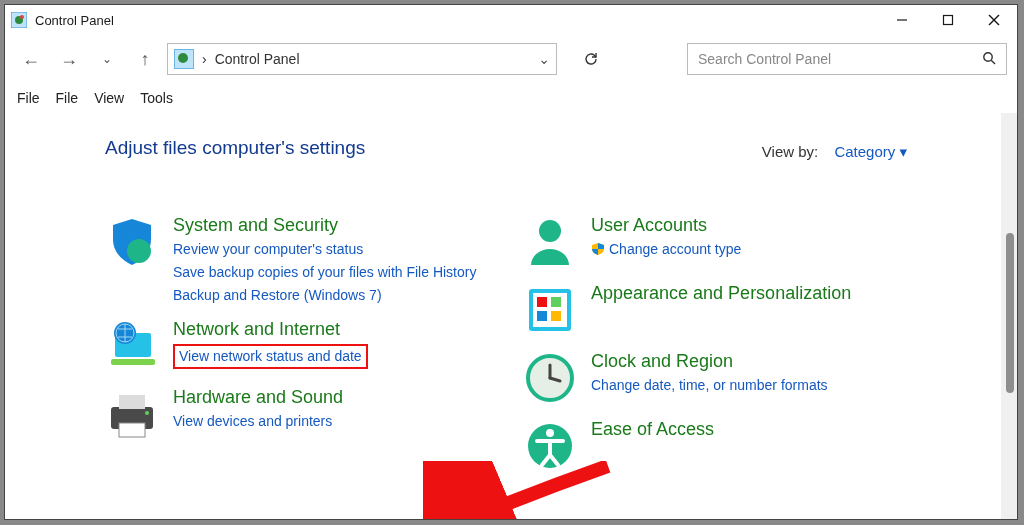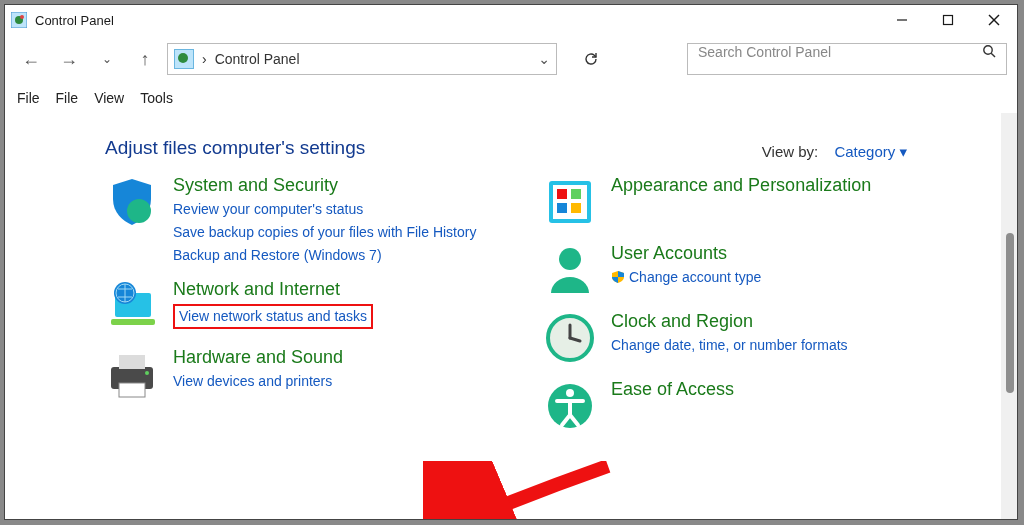--- a/index.html
+++ b/index.html
@@ -12,30 +12,30 @@
   .winbtns { margin-left: auto; display: flex; }
   .winbtn { width: 46px; height: 30px; display: flex; align-items: center; justify-content: center; font-size: 15px; color: #1a1a1a; }
   
   .toolbar { height: 48px; display: flex; align-items: center; padding: 0 10px; gap: 6px; }
   .navbtn { width: 32px; height: 32px; display: flex; align-items: center; justify-content: center; color: #555; font-size: 18px; }
   .address { flex: 1; height: 32px; border: 1px solid #bbb; display: flex; align-items: center; padding: 0 6px; font-size: 14px; color: #333; gap: 8px; max-width: 390px; }
   .addr-mini-icon { width: 20px; height: 20px; background: #bde4fa; border: 1px solid #6ab6e0; display: inline-block; position: relative; }
   .addr-mini-icon::after { content:""; position:absolute; left:3px; top:3px; width:10px; height:10px; border-radius:50%; background:#2e8b3e; }
   .address .chev { margin-left: auto; color: #555; }
   .refresh { width: 36px; height: 32px; display:flex;align-items:center;justify-content:center;color:#444;font-size:16px; margin-left:10px;}
-  .search { width: 320px; height: 32px; border: 1px solid #bbb; display:flex; align-items:flex-start; padding:0 10px; color:#888; font-size:14px; margin-left:auto;}
+  .search { width: 320px; height: 32px; border: 1px solid #bbb; display:flex; align-items:center; padding:0 10px; color:#888; font-size:14px; margin-left:auto;}
   .search-icon { margin-left:auto; color:#555; font-size:14px;}
   
   .menubar { height: 30px; display: flex; align-items: center; gap: 16px; padding: 0 12px; font-size: 14px; color: #222; border-bottom: 1px solid rgba(0,0,0,0.0); }
   
   .content { position: relative; padding: 24px 20px 0 100px; height: calc(100% - 108px); overflow:hidden;}
   .headline { color: #123a8f; font-size: 19px; }
   .viewby { position:absolute; top:30px; right:110px; font-size:15px; color:#333;}
   .viewby .cat { color:#1559c0; margin-left:12px;}
-  .cols { display:flex; gap:38px; margin-top:16px;}
+  .cols { display:flex; gap:18px; margin-top:56px;}
   .col { width: 400px; display:flex; flex-direction:column; gap:14px;}
   .cat-block { display:flex; gap:14px; align-items:flex-start;}
   .cat-icon { width:54px; height:54px; flex-shrink:0;}
   .cat-text { display:flex; flex-direction:column; gap:4px;}
   .cat-title { color:#1a7a1a; font-size:18px; }
   .cat-link { color:#1559c0; font-size:14px; line-height:1.35; cursor:pointer;}
   .highlight-box { border:2px solid #e11; padding:1px 4px; display:inline-block; }
   
   .arrow-svg { position:absolute; left:418px; top:348px; pointer-events:none; }
   
@@ -137,75 +137,75 @@
         <div class="cat-block">
           <svg class="cat-icon" viewBox="0 0 54 54">
             <rect x="10" y="14" width="36" height="24" rx="2" fill="#26c1e6"></rect>
             <rect x="6" y="40" width="44" height="6" rx="2" fill="#7cd24a"></rect>
             <circle cx="20" cy="14" r="11" fill="#1686d8"></circle>
             <path d="M11 14 a9 9 0 0 1 18 0 a9 9 0 0 1 -18 0 M13 10 h14 M13 18 h14 M20 5 v18" stroke="#9fd9f5" stroke-width="1" fill="none"></path>
           </svg>
           <div class="cat-text">
             <div class="cat-title">Network and Internet</div>
             <span class="highlight-box">
-              <span class="cat-link">View network status and tasks</span>
+              <span class="cat-link">View network status and date</span>
             </span>
           </div>
         </div>
 
         <div class="cat-block">
           <svg class="cat-icon" viewBox="0 0 54 54">
             <rect x="6" y="20" width="42" height="22" rx="3" fill="#4a4a4a"></rect>
             <rect x="14" y="8" width="26" height="14" fill="#dcdcdc"></rect>
             <rect x="14" y="36" width="26" height="14" fill="#fff" stroke="#888"></rect>
             <circle cx="42" cy="26" r="2" fill="#5fd05f"></circle>
           </svg>
           <div class="cat-text">
             <div class="cat-title">Hardware and Sound</div>
             <div class="cat-link">View devices and printers</div>
           </div>
         </div>
 
       </div>
 
       <div class="col">
-
-        <div class="cat-block">
-          <svg class="cat-icon" viewBox="0 0 54 54">
-            <rect x="6" y="6" width="42" height="42" rx="3" fill="#26c1e6"></rect>
-            <rect x="10" y="10" width="34" height="34" fill="#fff"></rect>
-            <rect x="14" y="14" width="10" height="10" fill="#e11"></rect>
-            <rect x="28" y="14" width="10" height="10" fill="#5fd05f"></rect>
-            <rect x="14" y="28" width="10" height="10" fill="#1686d8"></rect>
-            <rect x="28" y="28" width="10" height="10" fill="#ffb900"></rect>
-          </svg>
-          <div class="cat-text">
-            <div class="cat-title">Appearance and Personalization</div>
-          </div>
-        </div>
 
         <div class="cat-block">
           <svg class="cat-icon" viewBox="0 0 54 54">
             <circle cx="27" cy="16" r="11" fill="#1eb688"></circle>
             <path d="M8 50 a19 16 0 0 1 38 0 Z" fill="#1eb688"></path>
           </svg>
           <div class="cat-text">
             <div class="cat-title">User Accounts</div>
             <div class="cat-link">
               <svg class="shield-badge" width="14" height="14" viewBox="0 0 14 14">
                 <path d="M7 1 L13 3 V7 C13 10 10 12 7 13 C4 12 1 10 1 7 V3 Z" fill="#ffb900"></path>
                 <path d="M7 1 L13 3 V7 L7 7 Z" fill="#1686d8"></path>
                 <path d="M7 7 L7 13 C4 12 1 10 1 7 Z" fill="#1686d8"></path>
               </svg><span>Change account type</span>
             </div>
           </div>
         </div>
 
         <div class="cat-block">
           <svg class="cat-icon" viewBox="0 0 54 54">
+            <rect x="6" y="6" width="42" height="42" rx="3" fill="#26c1e6"></rect>
+            <rect x="10" y="10" width="34" height="34" fill="#fff"></rect>
+            <rect x="14" y="14" width="10" height="10" fill="#e11"></rect>
+            <rect x="28" y="14" width="10" height="10" fill="#5fd05f"></rect>
+            <rect x="14" y="28" width="10" height="10" fill="#1686d8"></rect>
+            <rect x="28" y="28" width="10" height="10" fill="#ffb900"></rect>
+          </svg>
+          <div class="cat-text">
+            <div class="cat-title">Appearance and Personalization</div>
+          </div>
+        </div>
+
+        <div class="cat-block">
+          <svg class="cat-icon" viewBox="0 0 54 54">
             <circle cx="27" cy="27" r="22" fill="#e6efe6" stroke="#1eb688" stroke-width="4"></circle>
             <line x1="27" y1="27" x2="27" y2="14" stroke="#444" stroke-width="3" stroke-linecap="round"></line>
             <line x1="27" y1="27" x2="37" y2="30" stroke="#444" stroke-width="3" stroke-linecap="round"></line>
           </svg>
           <div class="cat-text">
             <div class="cat-title">Clock and Region</div>
             <div class="cat-link">Change date, time, or number formats</div>
           </div>
         </div>
 

